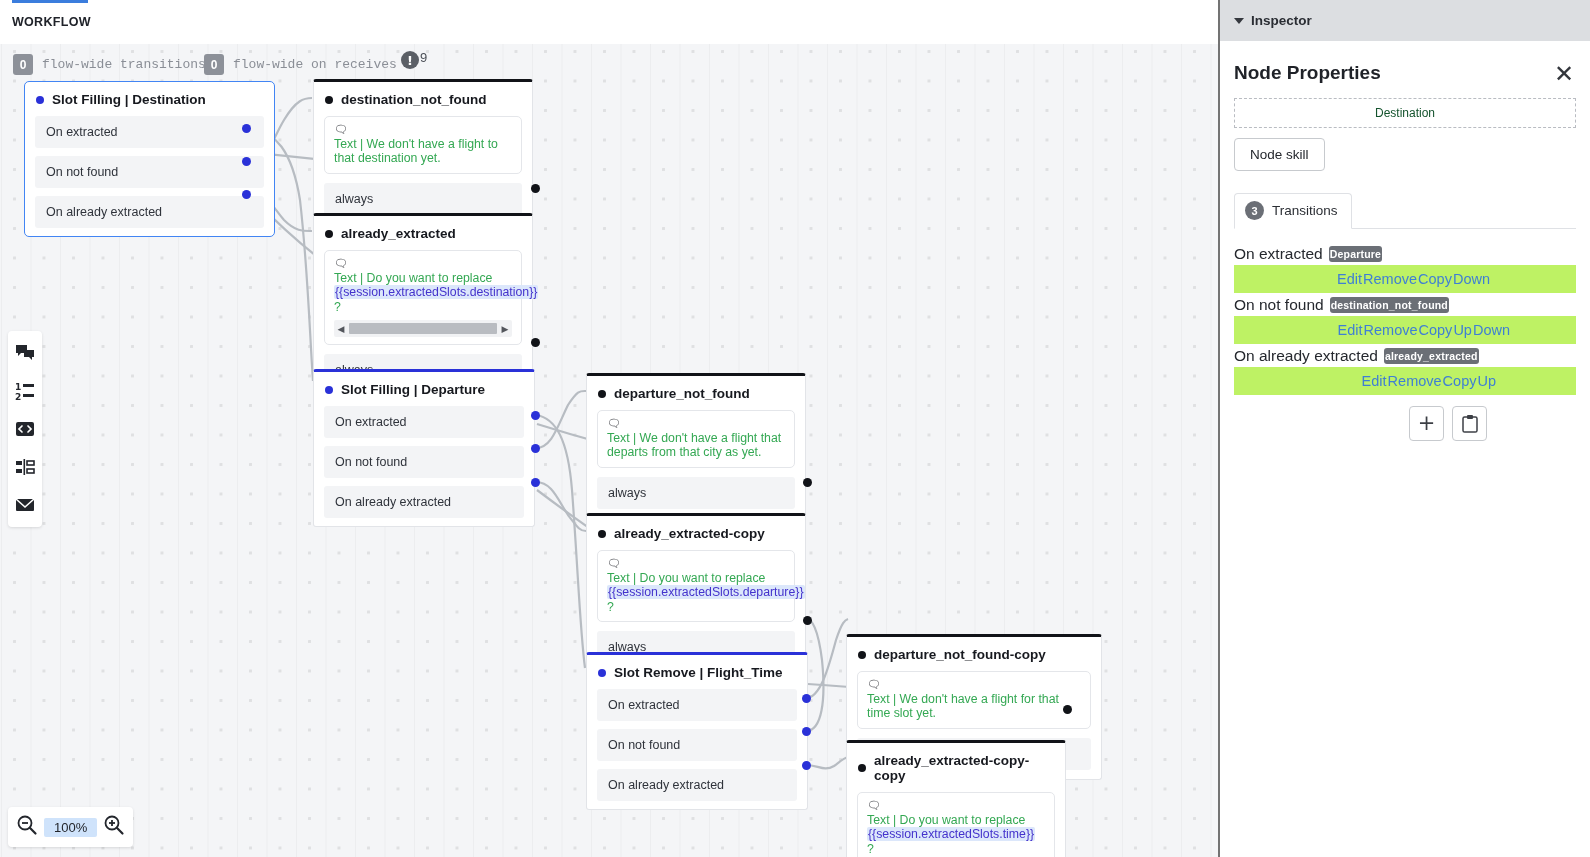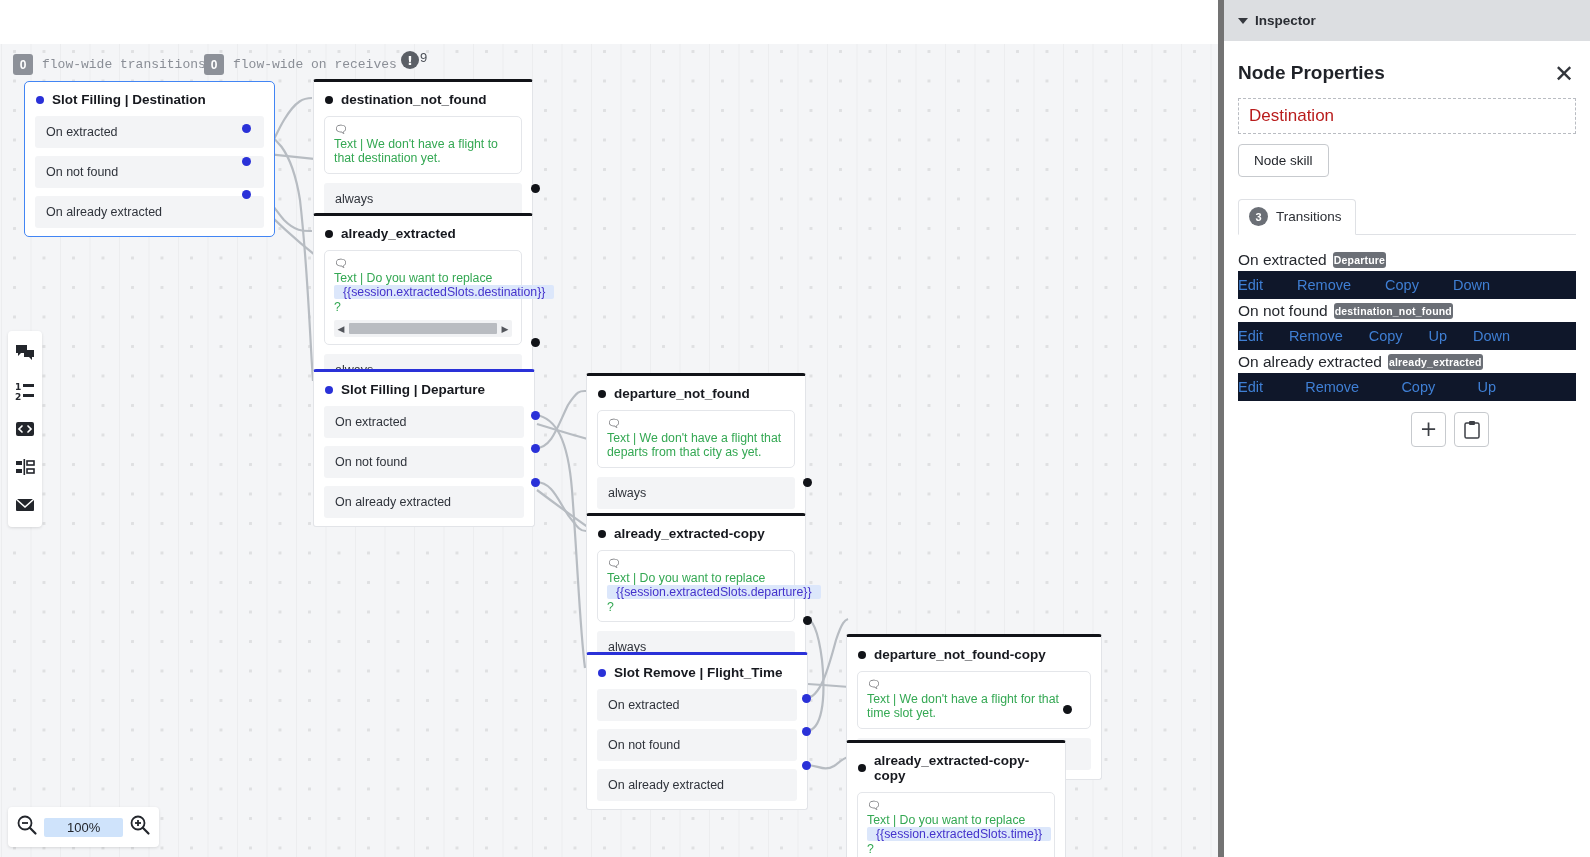--- a/index.html
+++ b/index.html
@@ -83,21 +83,21 @@
     margin: 0 10px 9px 10px; background: #f3f4f6; border-radius: 3px;
     padding: 9px 11px; font-size: 12.5px; color: #2f333b;
   }
 
   .msg-card {
     margin: 0 10px 9px 10px; border: 1px solid #e4e6ea; border-radius: 5px;
     padding: 7px 9px 7px 9px; background: #ffffff;
   }
   .msg-icon { font-size: 11px; color: #24262c; line-height: 1; margin-bottom: 2px; }
   .msg-text { font-size: 12.3px; color: #34a853; line-height: 1.17; }
-  .var-chip { background: #dce7fb; color: #4433cc; border-radius: 2px; padding: 0 9px; }
+  .var-chip { background: #dce7fb; color: #4433cc; border-radius: 2px; padding: 0 1px; }
   .msg-q { color: #34a853; }
 
   .hscroll {
     margin-top: 6px; height: 17px; background: #f1f2f4; border-radius: 2px;
     display: flex; align-items: center; position: relative;
   }
   .hscroll .arr { font-size: 9px; color: #53565c; width: 14px; text-align: center; }
   .hscroll .thumb {
     flex: 1; height: 11px; background: #b9bcc1; border-radius: 1px; margin: 0 1px;
   }
@@ -119,47 +119,48 @@
   }
   .rail-btn svg { display: block; }
 
   
   .zoombar {
     position: absolute; left: 8px; bottom: 10px; height: 40px;
     background: #ffffff; border-radius: 4px; box-shadow: 0 1px 3px rgba(0,0,0,.12);
     display: flex; align-items: center; gap: 6px; padding: 0 8px; z-index: 40;
   }
   .zoom-pct {
-    font-size: 13px; color: #23262c; background: #cfe3fb; padding: 2px 23px; border-radius: 2px;
+    font-size: 13px; color: #23262c; background: #cfe3fb; padding: 2px 10px; border-radius: 2px;
   }
 
   
   .inspector {
     position: absolute; right: 0; top: 0; width: 372px; height: 857px;
-    background: #ffffff; border-left: 6px solid #737373; z-index: 50;
+    background: #ffffff; border-left: 2px solid #737373; z-index: 50;
   }
   .insp-head {
     height: 41px; background: #dcdee1; display: flex; align-items: center;
     padding-left: 14px; gap: 7px;
   }
   .caret { width: 0; height: 0; border-left: 5px solid transparent; border-right: 5px solid transparent; border-top: 6px solid #35383e; }
   .insp-head-title { font-size: 13.5px; font-weight: bold; color: #2a2d33; }
 
   .insp-body { position: relative; padding: 0 14px; }
   .insp-title {
     font-size: 19px; font-weight: bold; color: #1f2228; padding: 21px 0 14px 0;
   }
   .close-x {
     position: absolute; right: 13px; top: 20px; width: 26px; height: 26px;
     display: flex; align-items: center; justify-content: center;
     font-size: 24px; color: #33363c; line-height: 1; font-family: "DejaVu Sans", sans-serif;
   }
   .name-field {
-    border: 1px dashed #b9bcc2; padding: 7px 10px; font-size: 17px; color: #b91c1c;
+    border: 1px dashed #b9bcc2; padding: 7px 10px; font-size: 12px; color: #14532d;
     margin: 0 0 10px 0;
+    text-align: center;
   }
   .edit-skill {
     display: inline-block; border: 1px solid #c7cace; background: #ffffff;
     border-radius: 4px; padding: 8px 15px; font-size: 13.5px; color: #24272d;
   }
   .tabbar { margin-top: 22px; border-bottom: 1px solid #dfe1e5; height: 36px; position: relative; }
   .tab-pill {
     position: absolute; left: 0; bottom: -1px;
     border: 1px solid #dfe1e5; border-bottom: 1px solid #ffffff; background: #ffffff;
     border-radius: 4px 4px 0 0; padding: 7px 13px 8px 10px;
@@ -172,37 +173,41 @@
   .tab-pill-label { font-size: 13.5px; color: #2b2e34; }
 
   .trans-list { padding-top: 14px; }
   .trans-row { display: flex; align-items: center; gap: 6px; padding: 2px 0 2px 0; }
   .trans-label { font-size: 15.5px; color: #25282e; }
   .trans-chip {
     background: #6b6f76; color: #ffffff; font-size: 10.5px; font-weight: bold;
     border-radius: 3px; padding: 2px 1px; letter-spacing: .2px;
   }
   .trans-actions {
-    background: #0f172a; display: flex; justify-content: space-between; gap: 13px;
+    background: #bef264; display: flex; justify-content: flex-end; gap: 1px;
     padding: 6px 86px 6px 0; margin-bottom: 1px;
   }
   .act-link { font-size: 14.5px; color: #3f7fd4; }
   .add-row { display: flex; justify-content: center; gap: 8px; padding: 10px 0 0 86px; }
   .sq-btn {
     width: 35px; height: 35px; border: 1px solid #c7cace; border-radius: 4px; background: #fff;
     display: flex; align-items: center; justify-content: center;
     font-size: 21px; color: #3c3f45; line-height: 1; font-family: "DejaVu Sans", sans-serif;
   }
   svg.edges { position: absolute; left: 0; top: 0; width: 1218px; height: 857px; z-index: 5; pointer-events: none; }
 </style>
 </head>
 <body>
 
 <div id="app">
 
+  <div class="tabstrip">
+    <div class="tab-active-bar"></div>
+    <div class="tab-label">WORKFLOW</div>
+  </div>
 
   <div class="canvas">
     <div class="canvas-inner">
 
       <svg class="edges">
         <g fill="none" stroke="#b7bcc2" stroke-width="2.2">
 
           <path d="M251,128 C275,132 292,150 300,200 C308,270 310,340 313,381"></path>
 
           <path d="M251,161 C268,161 272,140 284,120 C296,100 304,98 312,98"></path>

